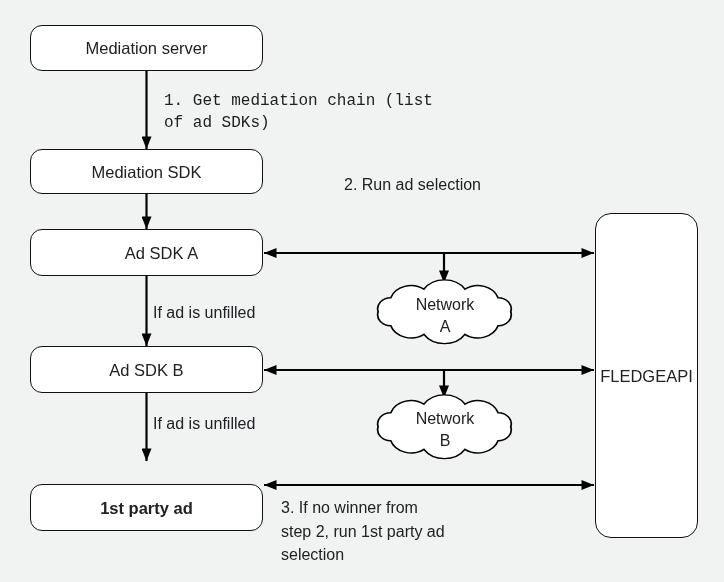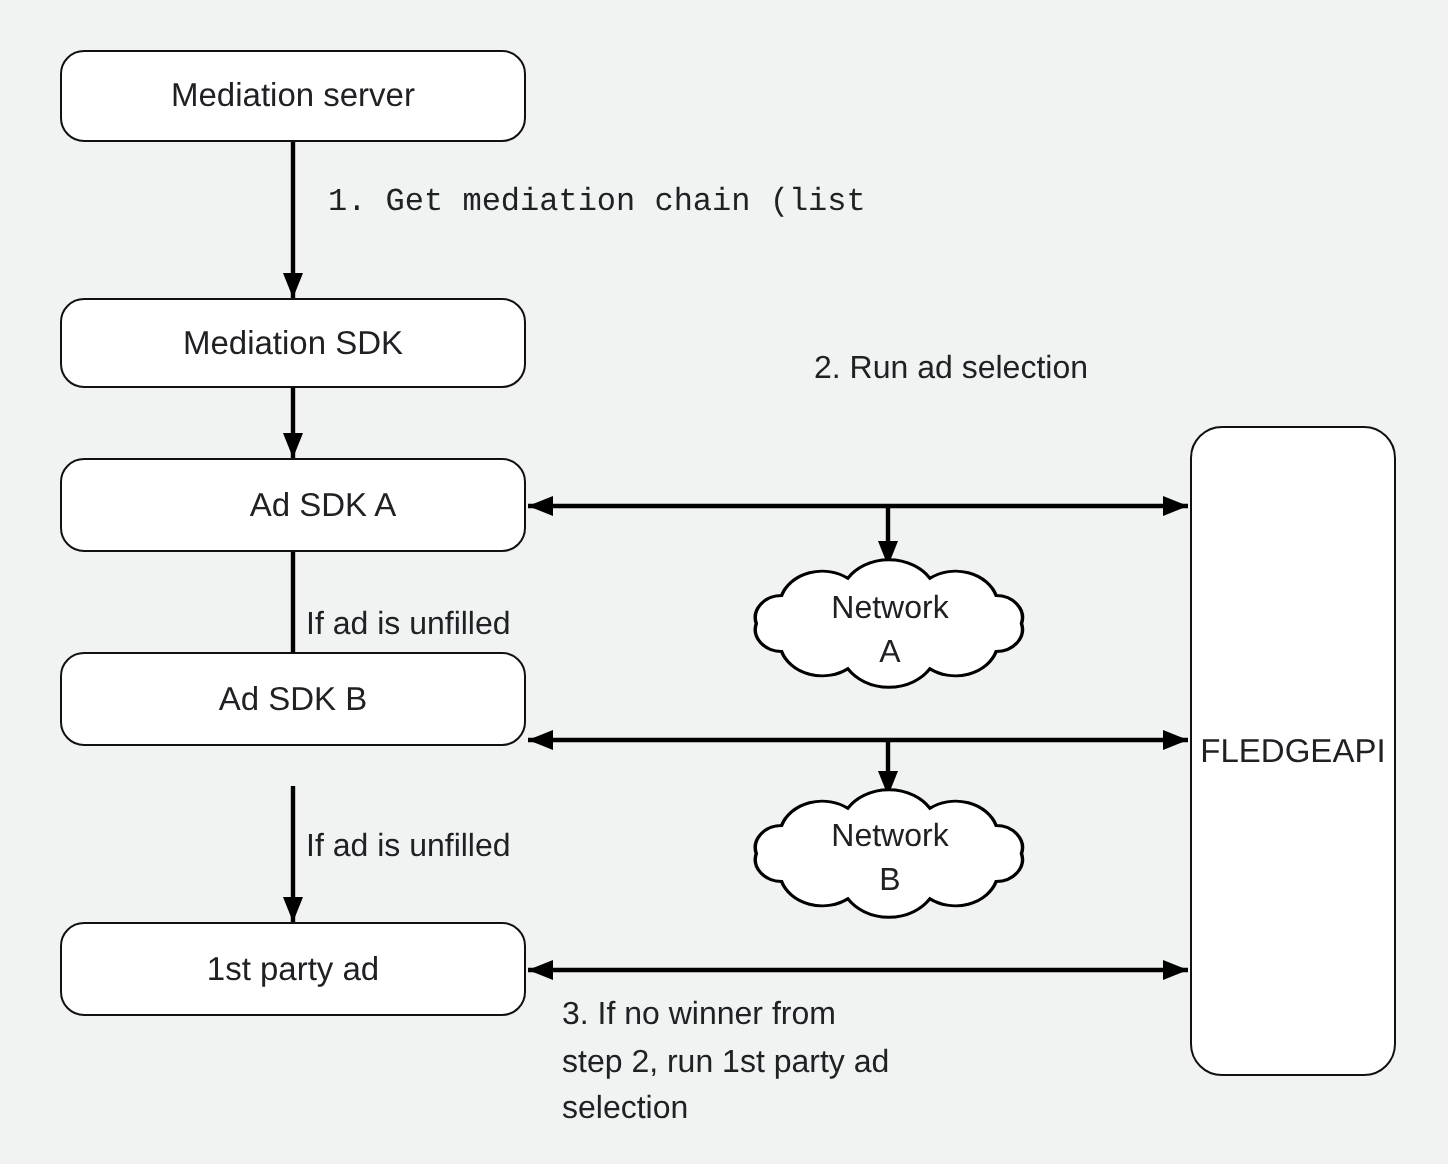--- a/index.html
+++ b/index.html
@@ -40,21 +40,21 @@
     border-radius: 16px;
     flex-direction: row;
     line-height: 24px;
   }
   .ann {
     position: absolute;
     font-size: 16px;
     line-height: 22px;
     white-space: nowrap;
   }
-  .ann--center { text-align: right; }
+  .ann--center { text-align: left; }
   .ann--step3 { line-height: 23.5px; }
   .cloud-text {
     position: absolute;
     text-align: center;
     font-size: 16px;
     line-height: 21.5px;
   }
 </style>
 </head>
 <body>
@@ -97,44 +97,45 @@
   </div>
 
   <div class="node" style="left:30px; top:149px; width:233px; height:45px;">
     <span>Mediation SDK</span>
   </div>
 
   <div class="node" style="left:30px; top:229px; width:233px; height:47px;padding-left:30px;">
     <span>Ad SDK A</span>
   </div>
 
-  <div class="node" style="left:30px; top:326px; width:233px; height:47px;text-align:center;">
+  <div class="node" style="left:30px; top:346px; width:233px; height:47px;text-align:center;">
     <span>Ad SDK B</span>
   </div>
 
-  <div class="node" style="left:30px; top:461px; width:233px; height:47px;">
+  <div class="node" style="left:30px; top:484px; width:233px; height:47px;font-weight:bold;">
     <span>1st party ad</span>
   </div>
 
   <div class="node node--tall" style="left:595px; top:213px; width:103px; height:325px;">
     <div>FLEDGE</div>
     <div>API</div>
   </div>
 
   <div class="cloud-text" style="left:371px; top:294px; width:148px;">
     <div>Network</div>
     <div>A</div>
   </div>
   <div class="cloud-text" style="left:371px; top:408px; width:148px;">
     <div>Network</div>
     <div>B</div>
   </div>
 
   <div class="ann" style="left:164px; top:90px;font-family:Liberation Mono, monospace;">
     <div>1. Get mediation chain (list</div>
+    <div>of ad SDKs)</div>
   </div>
 
   <div class="ann ann--center" style="left:344px; top:174px; width:200px;">
     <div>2. Run ad selection</div>
   </div>
 
   <div class="ann" style="left:153px; top:302px;">
     <span>If ad is unfilled</span>
   </div>
 

